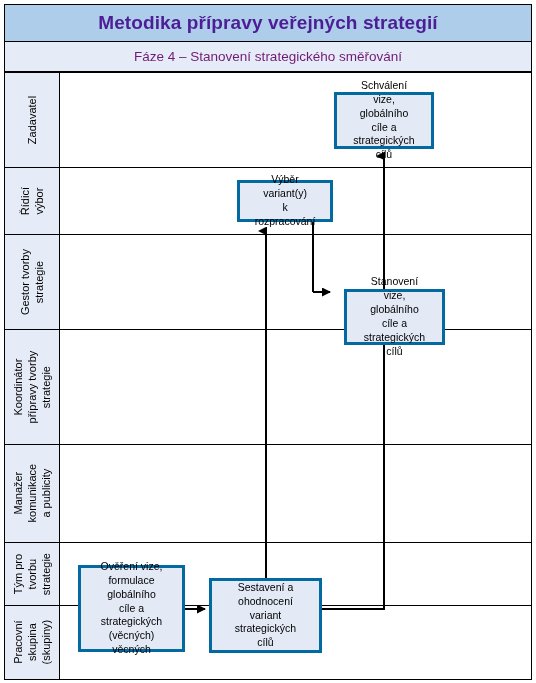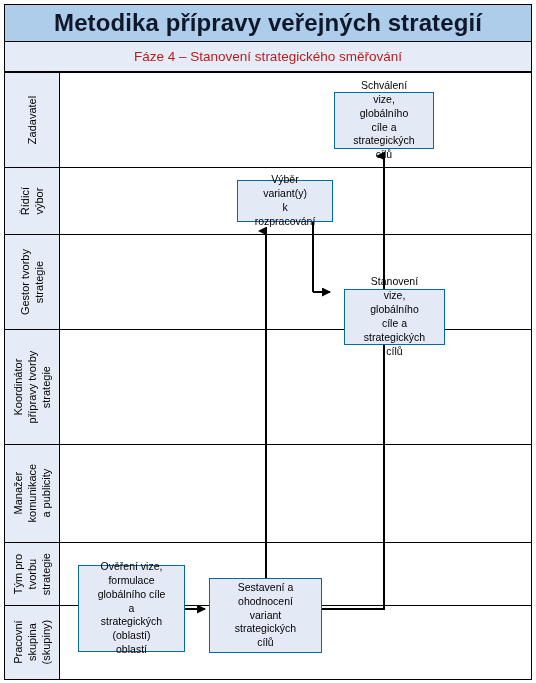--- a/index.html
+++ b/index.html
@@ -40,23 +40,23 @@
     width: 528px;
     height: 38px;
     box-sizing: border-box;
     background: #aecdea;
     border: 1px solid #000000;
     display: flex;
     align-items: center;
     justify-content: center;
   }
   .title-text {
-    font-size: 24px;
+    font-size: 19px;
     font-weight: bold;
-    color: #0f172a;
+    color: #4c1d95;
     letter-spacing: 0.1px;
     white-space: nowrap;
   }
 
   
   .subtitle-bar {
     position: absolute;
     left: 4px;
     top: 42px;
     width: 528px;
@@ -64,21 +64,21 @@
     box-sizing: border-box;
     background: #e6ecf7;
     border: 1px solid #000000;
     border-top: none;
     display: flex;
     align-items: center;
     justify-content: center;
   }
   .subtitle-text {
     font-size: 13.5px;
-    color: #b91c1c;
+    color: #701a75;
     white-space: nowrap;
   }
 
   
   .lanes {
     position: absolute;
     left: 4px;
     top: 72px;
     width: 528px;
     height: 608px;
@@ -133,21 +133,21 @@
     width: 536px;
     height: 683px;
     pointer-events: none;
   }
 
   
   .node {
     position: absolute;
     box-sizing: border-box;
     background: #e3e9f5;
-    border: 1px solid #0369a1;
+    border: 3px solid #0369a1;
     display: flex;
     align-items: center;
     justify-content: center;
     text-align: center;
     font-size: 10.5px;
     line-height: 1.32;
     color: #000000;
     white-space: pre-line;
     padding: 2px 18px;
   }
@@ -272,19 +272,19 @@
 k rozpracování</div>
 
   <div class="node" style="left:344px; top:265px; width:101px; height:56px;margin-top:24px;">Stanovení vize,
 globálního cíle a
 strategických cílů</div>
 
   <div class="node" style="left:78px;  top:565px; width:107px; height:87px;">Ověření vize,
 formulace
 globálního cíle a
 strategických
-(oblastí) oblastí</div>
+(věcných) věcných</div>
 
   <div class="node" style="left:209px; top:578px; width:113px; height:75px;">Sestavení a
 ohodnocení variant
 strategických cílů</div>
 
 </div>
 
 </body></html>

